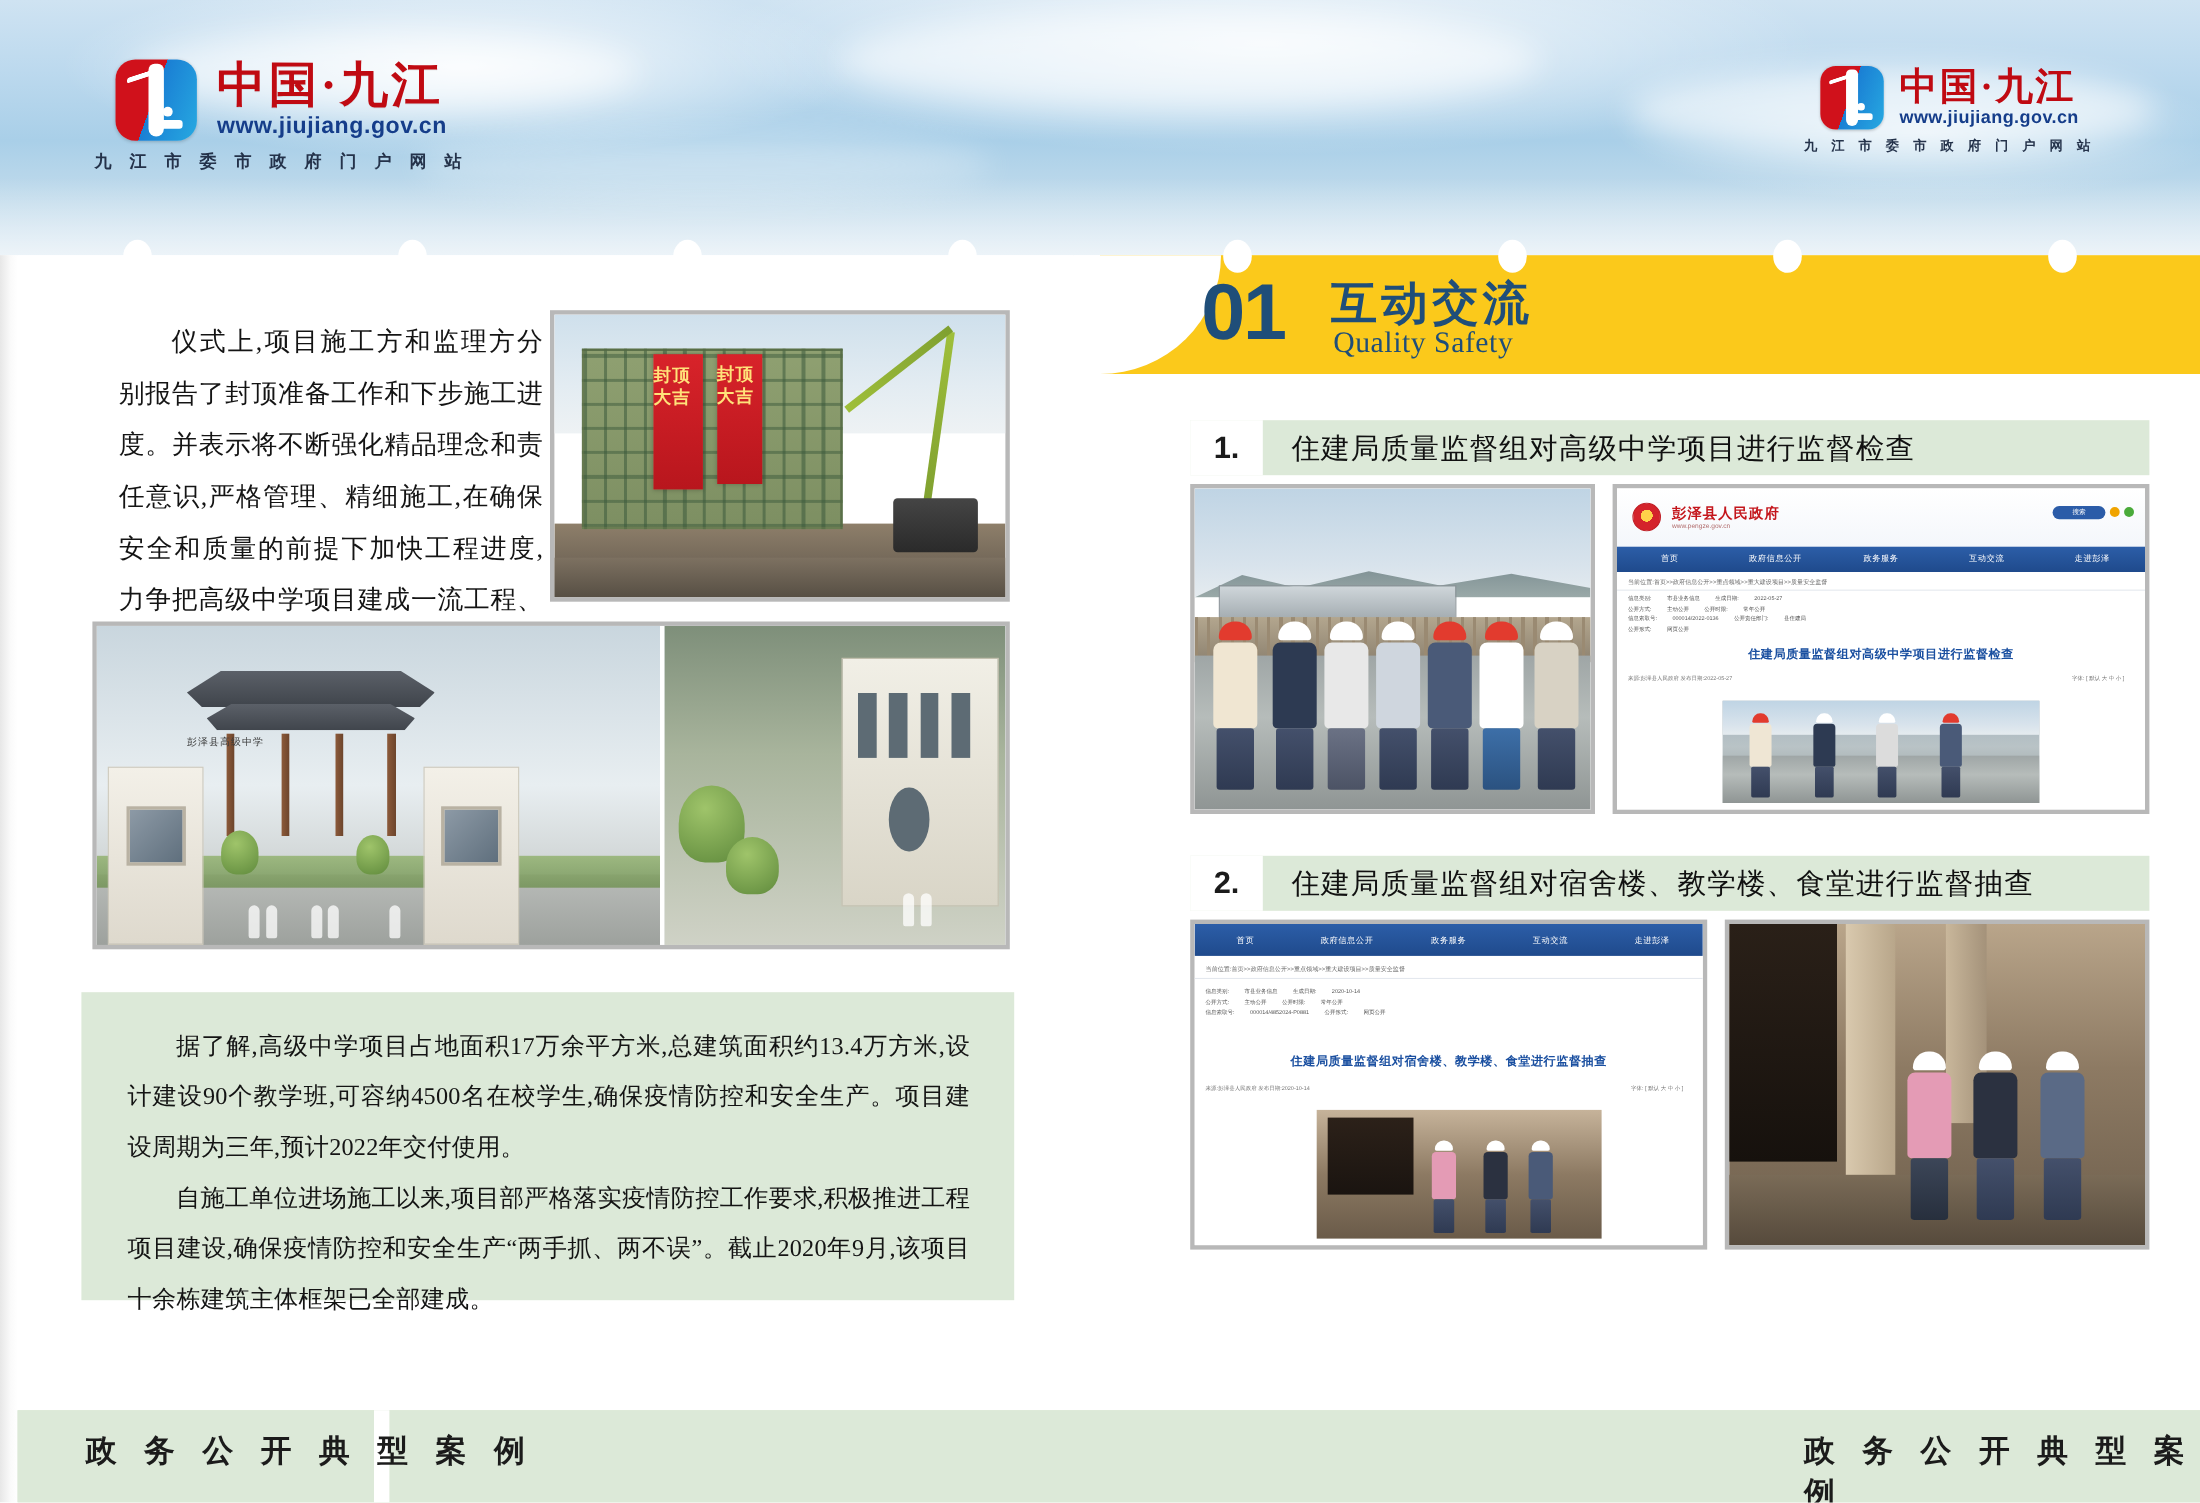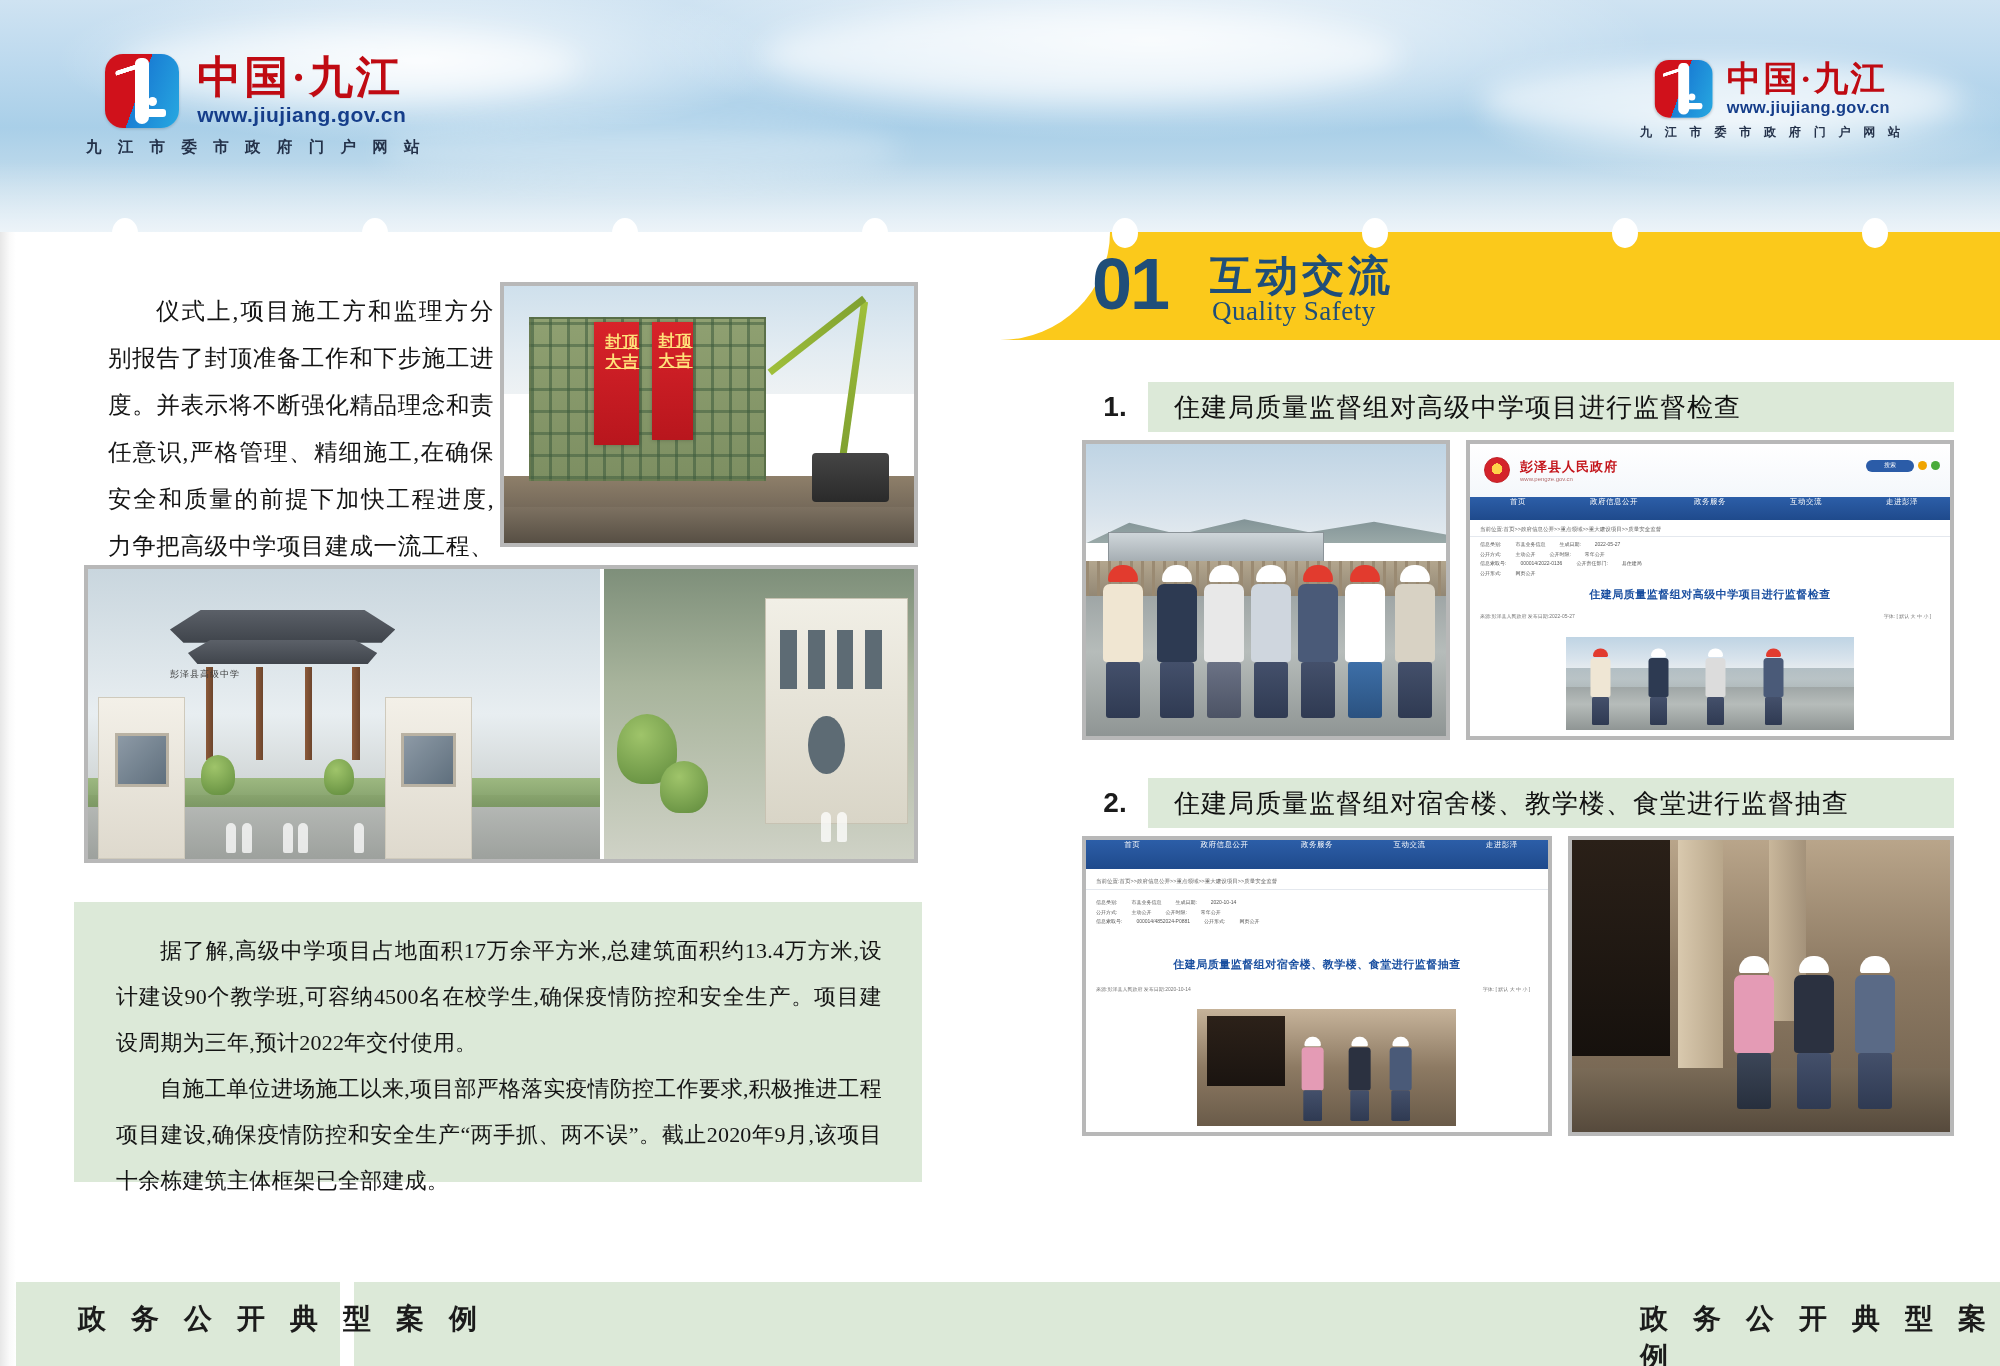--- a/index.html
+++ b/index.html
@@ -184,23 +184,22 @@
     border: 2px solid rgba(90,110,70,.7);
   }
   .p-banner {
     position:absolute; left:22%; top:14%; width:11%; height:48%;
     background: linear-gradient(180deg,#d8232a,#b8161d);
     box-shadow: 0 0 4px rgba(0,0,0,.25);
   }
   .p-banner2 { left:36%; top:14%; width:10%; height:46%; }
   .p-banner-txt {
     position:absolute; color:#ffe27a; font-size:16px; font-weight:700; width:100%;
-    text-align:right; top:8%; line-height:1.25; letter-spacing:1px;
+    text-align:left; top:8%; line-height:1.25; letter-spacing:1px;
     font-family:"Liberation Serif",serif;
-    text-decoration:underline;
   }
   .p-crane {
     position:absolute; right:14%; top:6%; width:7px; height:62%;
     background: linear-gradient(180deg,#9fbf3a,#7fa030); transform: rotate(8deg);
   }
   .p-crane2 { position:absolute; right:9%; top:18%; width:120px; height:7px;
     background: linear-gradient(90deg,#9fbf3a,#7fa030); transform: rotate(-38deg); }
   .p-truck { position:absolute; right:6%; bottom:16%; width:19%; height:19%;
     background: linear-gradient(180deg,#454545,#2a2a2a); border-radius:4px; }
   .p-dirt { position:absolute; left:0; bottom:0; width:100%; height:14%;
@@ -283,21 +282,21 @@
   .w-emblem { width:26px; height:26px; border-radius:50%; margin-left:14px;
     background: radial-gradient(circle at 50% 45%, #ffd24a 0 30%, #d4232b 31% 100%);
     border:1px solid #c01f26; flex:none; }
   .w-sitename { margin-left:10px; font-size:13px; color:#c4161c; font-weight:700; letter-spacing:1px; }
   .w-siteurl { margin-left:10px; font-size:6px; color:#b06a6a; }
   .w-searchbar { position:absolute; right:10px; top:30%; display:flex; gap:4px; align-items:center; }
   .w-searchbox { width:48px; height:12px; background:#2b5ca8; border-radius:6px;
     font-size:6px; color:#fff; display:flex; align-items:center; justify-content:center; }
   .w-dot { width:9px; height:9px; border-radius:50%; }
   .w-nav { position:absolute; left:0; top:18%; width:100%; height:8%;
-    background: linear-gradient(180deg,#2c5ea8,#1f4a8c); display:flex; }
+    background: linear-gradient(180deg,#2c5ea8,#1f4a8c); display:flex; align-items:center; }
   .w-nav span { flex:1; text-align:center; font-size:7.5px; color:#fff; letter-spacing:.5px; }
   .w-crumb { position:absolute; left:0; top:27%; width:100%; height:5%;
     border-bottom:1px solid #e4e8ee; font-size:5.5px; color:#666; padding-left:10px; display:flex; align-items:center; }
   .w-meta { position:absolute; left:10px; top:33%; width:94%; font-size:5px; color:#555; line-height:1.9; }
   .w-meta-row { display:flex; gap:14px; }
   .w-title { position:absolute; left:0; top:49%; width:100%; text-align:center;
     font-size:11px; color:#1a4fa0; font-weight:700; letter-spacing:.5px;
     font-family:"Liberation Serif",serif; }
   .w-tools { position:absolute; left:10px; top:58%; width:94%;
     display:flex; justify-content:space-between; font-size:5px; color:#777; }

